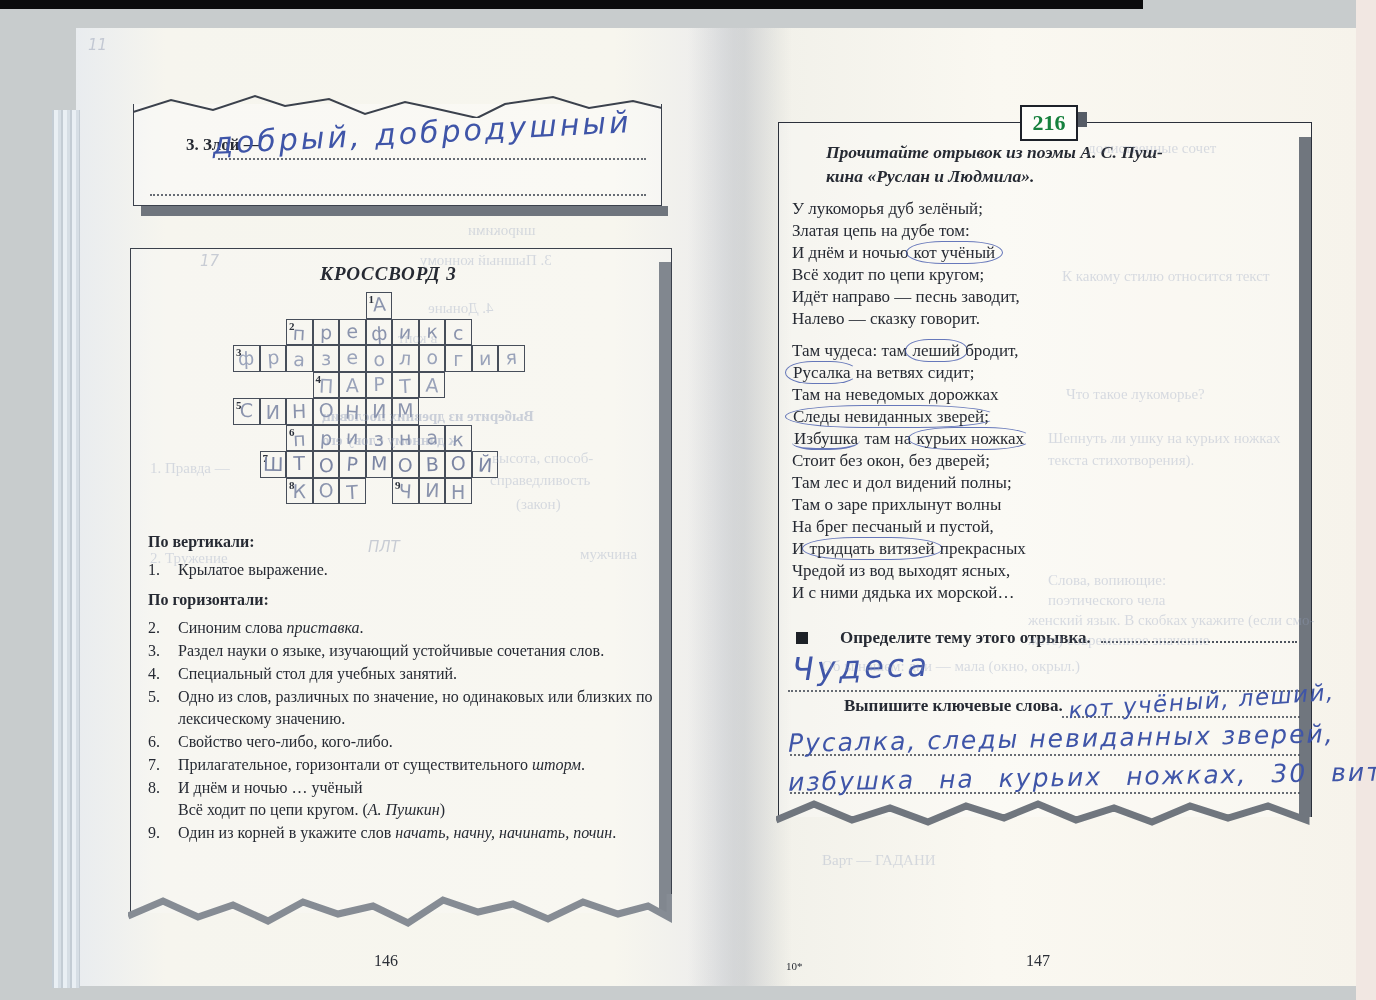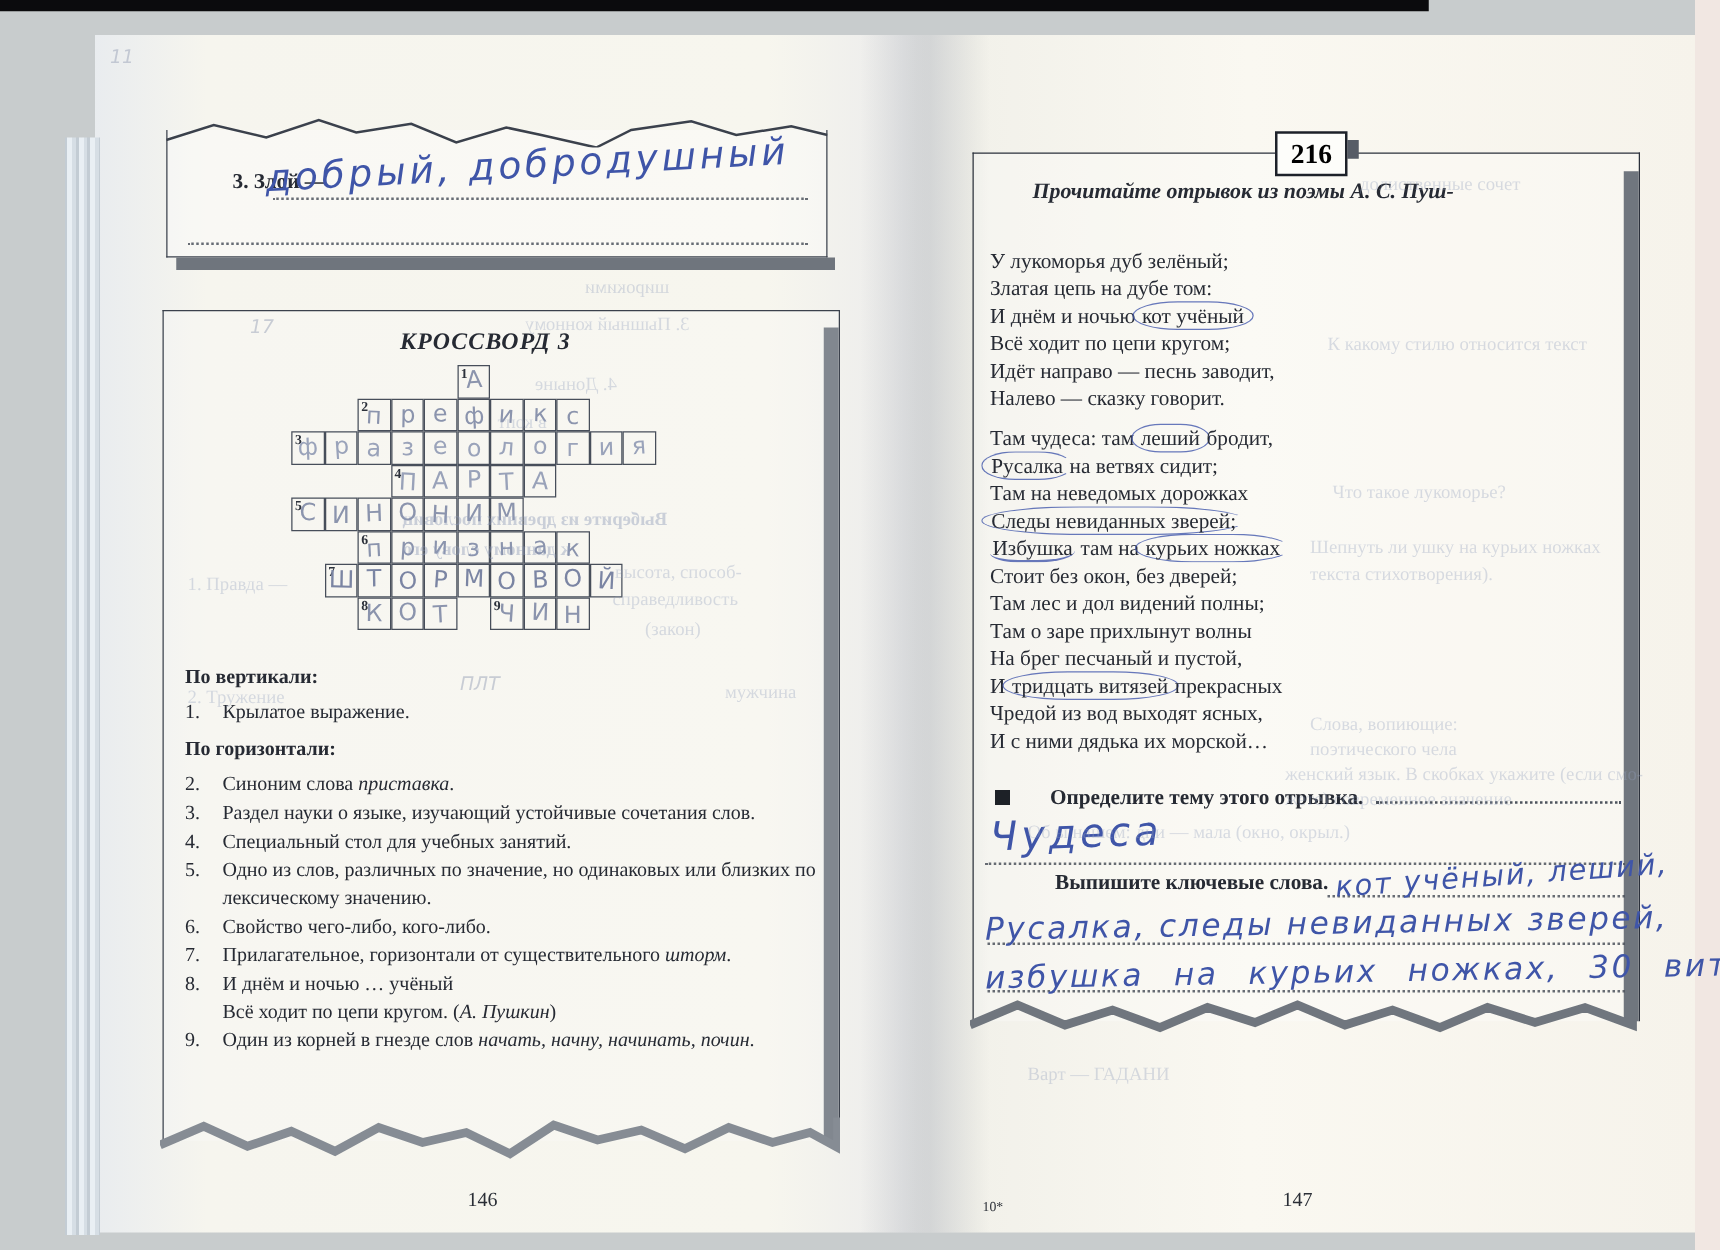--- a/index.html
+++ b/index.html
@@ -23,21 +23,21 @@
   #box-right{left:778px;top:122px;width:532px;height:694px;border:1.9px solid #2b303b;border-bottom:none;background:rgba(255,255,255,.28);}
   .rstrip{position:absolute;right:0;width:12px;background:#81878f;}
   .zz{position:absolute;pointer-events:none;}
   
   .booktext{font-size:17px;margin-left:24px;}
   .b{font-weight:bold;}
   .bi{font-weight:bold;font-style:italic;}
   .hand{font-family:"DejaVu Sans",sans-serif;font-style:italic;color:#3f55a8;letter-spacing:1.5px;}
   .dotline{position:absolute;height:0;border-bottom:2.2px dotted #4e545e;opacity:.85;}
   .badge{left:1020px;top:105px;width:54px;height:32px;background:#fdfdfa;border:2.2px solid #1d2129;
-         display:flex;align-items:center;justify-content:center;font-weight:bold;font-size:22px;color:#000000;z-index:3;}
+         display:flex;align-items:center;justify-content:center;font-weight:bold;font-size:22px;color:#15803d;z-index:3;}
   .badge-sq{left:1072px;top:112px;width:15px;height:15px;background:#565c66;z-index:2;}
   
   #cw-grid{left:233px;top:292px;width:300px;height:220px;}
   .cell{position:absolute;width:26.5px;height:26.5px;border:1.4px solid #474e5a;box-sizing:border-box;}
   .cnum{position:absolute;top:0px;left:2px;font-size:11px;font-weight:bold;color:#2c313b;line-height:1.1;font-family:"Liberation Serif",serif;}
   .clet{position:absolute;left:0;right:0;top:1px;text-align:center;font-size:19px;
         font-family:"DejaVu Sans",sans-serif;color:#8b94ad;}
   
   #clues{left:148px;top:531px;width:506px;font-size:16px;line-height:22px;}
   .clue-h{font-weight:bold;margin:8px 0 6px 0;}
@@ -290,39 +290,40 @@
           <span class="clue-num">7.</span>
           <span class="clue-txt"><span>Прилагательное, горизонтали от существительного </span><span class="it">шторм</span><span>.</span></span>
         </div>
         <div class="clue-row">
           <span class="clue-num">8.</span>
           <span class="clue-txt"><span>И днём и ночью … учёный
 Всё ходит по цепи кругом. (</span><span class="it">А. Пушкин</span><span>)</span></span>
         </div>
         <div class="clue-row">
           <span class="clue-num">9.</span>
-          <span class="clue-txt"><span>Один из корней в гнезде слов </span><span class="it">начать, начну, начинать, почин</span><span>.</span></span>
+          <span class="clue-txt"><span>Один из корней в укажите слов </span><span class="it">начать, начну, начинать, почин</span><span>.</span></span>
         </div>
       </div>
   </div>
 
   <svg class="zz" style="left:128px;top:892px;" width="544" height="44" viewBox="0 0 544 44">
     <polyline points="0,24 35,9 70,25 105,13 140,29 175,10 210,22 245,14 280,31 315,8 350,20 385,12 420,27 455,10 490,22 520,14 542,26 542,2" fill="none" stroke="#868c94" stroke-width="7"></polyline>
   </svg>
 
   <div class="abs pagenum" style="left:374px;top:952px;">146</div>
 
   <div class="abs frame" id="box-right">
     <div class="rstrip" style="top:14px;height:calc(100% - 14px);background:#70767e;"></div>
   </div>
   <div class="abs badge-sq abs" style="position:absolute;"></div>
   <div class="abs badge">216</div>
 
   <div class="abs bi" style="left:826px;top:140px;width:470px;font-size:17.5px;line-height:24px;">
     <div>Прочитайте отрывок из поэмы А. С. Пуш-</div>
+    <div>кина «Руслан и Людмила».</div>
   </div>
 
   <div class="abs" id="poem">
       <div class="pline">У лукоморья дуб зелёный;</div>
       <div class="pline">Златая цепь на дубе том:</div>
       <div class="pline">И днём и ночью <span class="mk-oval">кот учёный</span></div>
       <div class="pline">Всё ходит по цепи кругом;</div>
       <div class="pline">Идёт направо — песнь заводит,</div>
       <div class="pline">Налево — сказку говорит.</div>
       <div class="pgap"></div>

